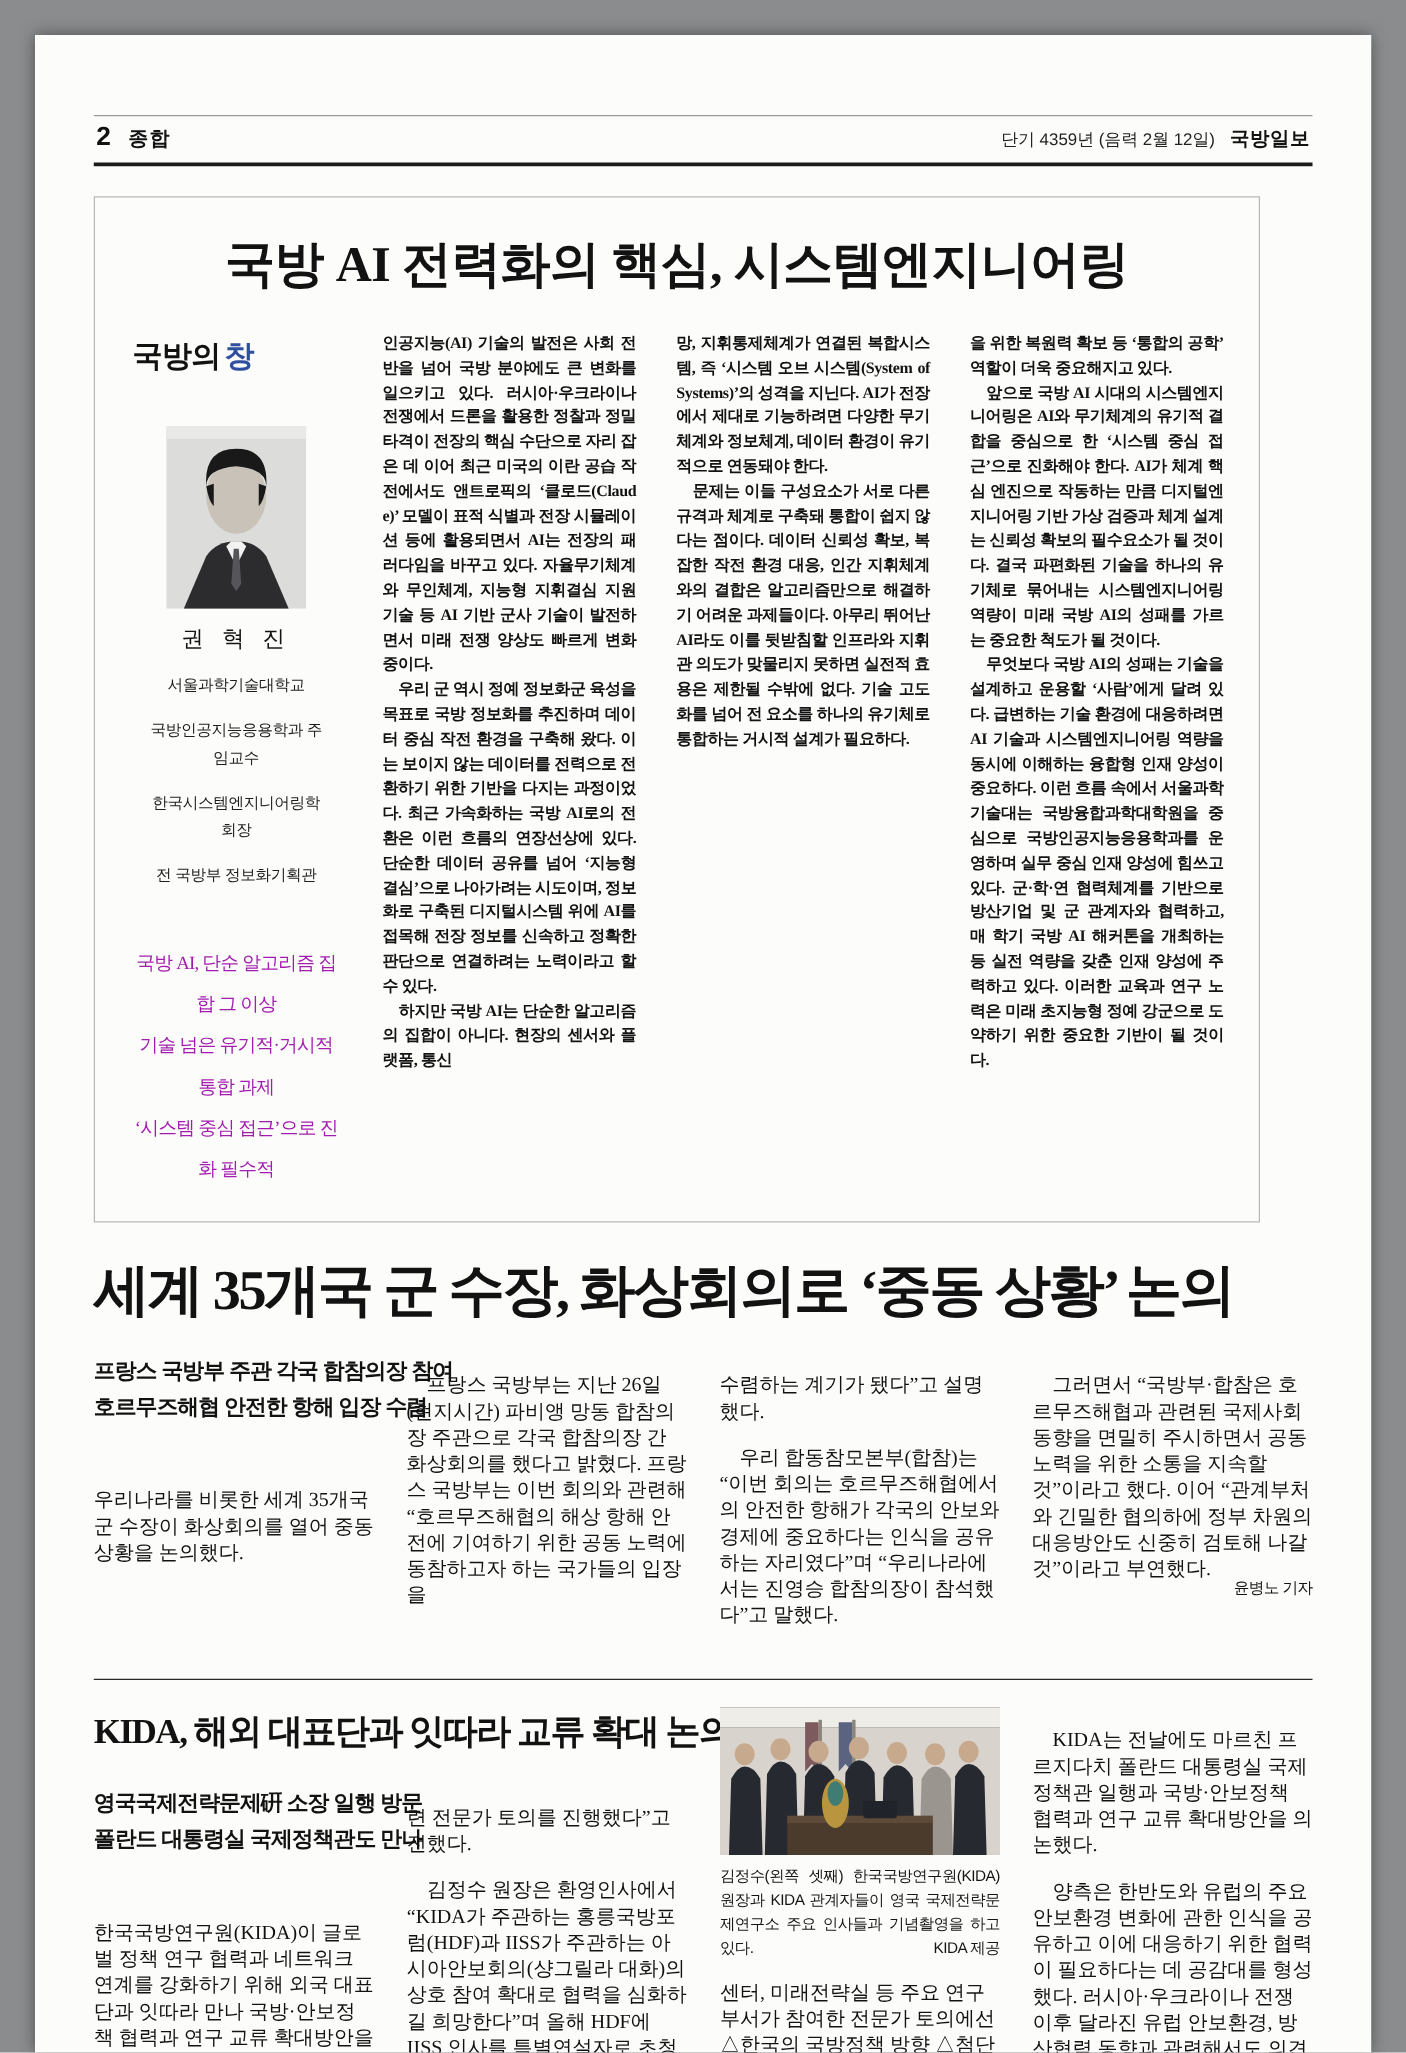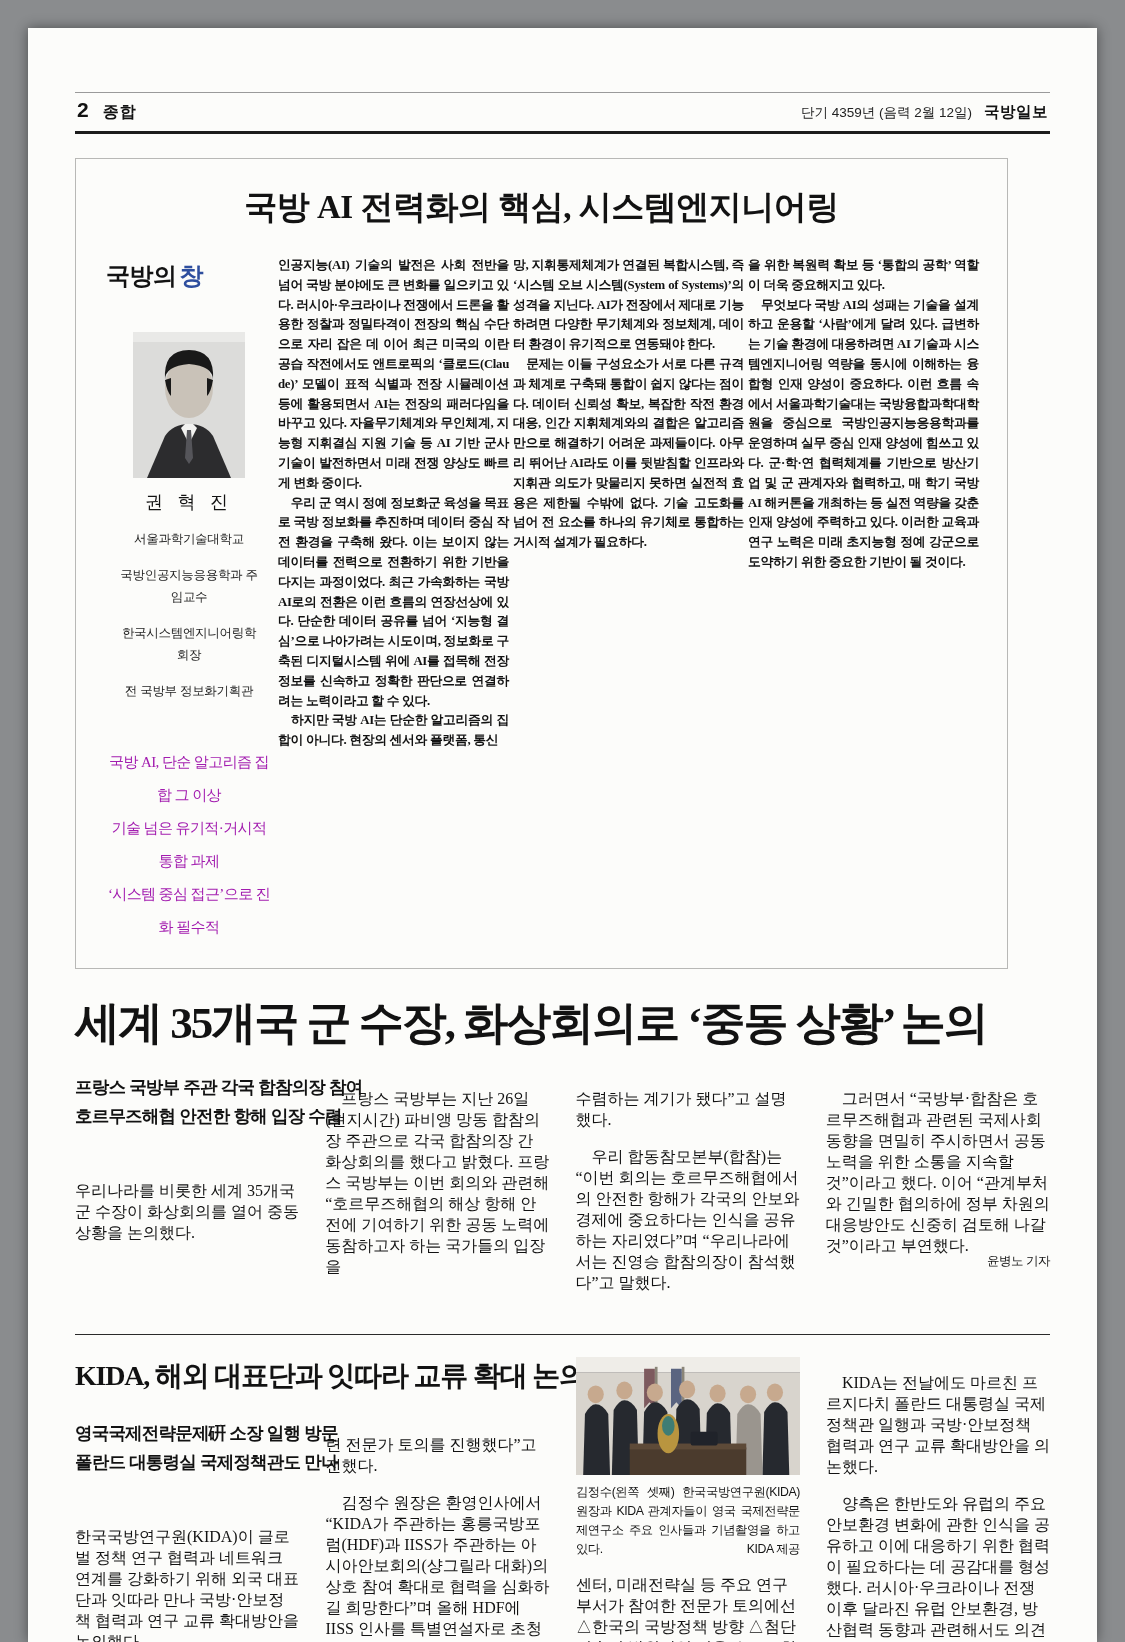--- a/index.html
+++ b/index.html
@@ -35,24 +35,24 @@
   .folio-masthead{font-size:15.5px;font-weight:800;letter-spacing:.5px;}
   
   .op-box{
     border:1px solid #b8b8b6;
     margin-top:24px;
     width:933px;box-sizing:border-box;
     padding:24px 28px 24px;
   }
   .op-title{
     text-align:center;
-    font-size:33px;font-weight:600;letter-spacing:-.5px;
+    font-size:40px;font-weight:600;letter-spacing:-.5px;
     margin:2px 0 26px;
   }
-  .op-flex{display:flex;gap:4px;}
+  .op-flex{display:flex;gap:32px;}
   .op-aside{width:170px;flex:none;text-align:center;padding-top:4px;}
   .kicker{
     font-family:"Liberation Sans", sans-serif;
     font-size:24px;font-weight:800;letter-spacing:-.5px;
     text-align:left;padding-left:2px;margin-bottom:40px;
   }
   .kicker .blue{color:#2e4e9e;margin-left:3px;}
   .portrait{display:block;margin:0 auto 12px;}
   .author-name{font-size:18px;font-weight:400;letter-spacing:5px;margin-bottom:12px;}
   .affil p{
@@ -160,20 +160,21 @@
           <p>인공지능(AI) 기술의 발전은 사회 전반을 넘어 국방 분야에도 큰 변화를 일으키고 있다. 러시아·우크라이나 전쟁에서 드론을 활용한 정찰과 정밀타격이 전장의 핵심 수단으로 자리 잡은 데 이어 최근 미국의 이란 공습 작전에서도 앤트로픽의 ‘클로드(Claude)’ 모델이 표적 식별과 전장 시뮬레이션 등에 활용되면서 AI는 전장의 패러다임을 바꾸고 있다. 자율무기체계와 무인체계, 지능형 지휘결심 지원 기술 등 AI 기반 군사 기술이 발전하면서 미래 전쟁 양상도 빠르게 변화 중이다.</p>
           <p>　우리 군 역시 정예 정보화군 육성을 목표로 국방 정보화를 추진하며 데이터 중심 작전 환경을 구축해 왔다. 이는 보이지 않는 데이터를 전력으로 전환하기 위한 기반을 다지는 과정이었다. 최근 가속화하는 국방 AI로의 전환은 이런 흐름의 연장선상에 있다. 단순한 데이터 공유를 넘어 ‘지능형 결심’으로 나아가려는 시도이며, 정보화로 구축된 디지털시스템 위에 AI를 접목해 전장 정보를 신속하고 정확한 판단으로 연결하려는 노력이라고 할 수 있다.</p>
           <p>　하지만 국방 AI는 단순한 알고리즘의 집합이 아니다. 현장의 센서와 플랫폼, 통신</p>
         </div>
       <div class="body-col body-text">
           <p>망, 지휘통제체계가 연결된 복합시스템, 즉 ‘시스템 오브 시스템(System of Systems)’의 성격을 지닌다. AI가 전장에서 제대로 기능하려면 다양한 무기체계와 정보체계, 데이터 환경이 유기적으로 연동돼야 한다.</p>
           <p>　문제는 이들 구성요소가 서로 다른 규격과 체계로 구축돼 통합이 쉽지 않다는 점이다. 데이터 신뢰성 확보, 복잡한 작전 환경 대응, 인간 지휘체계와의 결합은 알고리즘만으로 해결하기 어려운 과제들이다. 아무리 뛰어난 AI라도 이를 뒷받침할 인프라와 지휘관 의도가 맞물리지 못하면 실전적 효용은 제한될 수밖에 없다. 기술 고도화를 넘어 전 요소를 하나의 유기체로 통합하는 거시적 설계가 필요하다.</p>
         </div>
       <div class="body-col body-text">
           <p>을 위한 복원력 확보 등 ‘통합의 공학’ 역할이 더욱 중요해지고 있다.</p>
+          <p>　앞으로 국방 AI 시대의 시스템엔지니어링은 AI와 무기체계의 유기적 결합을 중심으로 한 ‘시스템 중심 접근’으로 진화해야 한다. AI가 체계 핵심 엔진으로 작동하는 만큼 디지털엔지니어링 기반 가상 검증과 체계 설계는 신뢰성 확보의 필수요소가 될 것이다. 결국 파편화된 기술을 하나의 유기체로 묶어내는 시스템엔지니어링 역량이 미래 국방 AI의 성패를 가르는 중요한 척도가 될 것이다.</p>
           <p>　무엇보다 국방 AI의 성패는 기술을 설계하고 운용할 ‘사람’에게 달려 있다. 급변하는 기술 환경에 대응하려면 AI 기술과 시스템엔지니어링 역량을 동시에 이해하는 융합형 인재 양성이 중요하다. 이런 흐름 속에서 서울과학기술대는 국방융합과학대학원을 중심으로 국방인공지능응용학과를 운영하며 실무 중심 인재 양성에 힘쓰고 있다. 군·학·연 협력체계를 기반으로 방산기업 및 군 관계자와 협력하고, 매 학기 국방 AI 해커톤을 개최하는 등 실전 역량을 갖춘 인재 양성에 주력하고 있다. 이러한 교육과 연구 노력은 미래 초지능형 정예 강군으로 도약하기 위한 중요한 기반이 될 것이다.</p>
         </div>
     </div>
   </section>
 
   <section>
     <h2 class="h2-main">세계 35개국 군 수장, 화상회의로 ‘중동 상황’ 논의</h2>
     <div class="cols4">
       <div>
         <div class="subhead">

